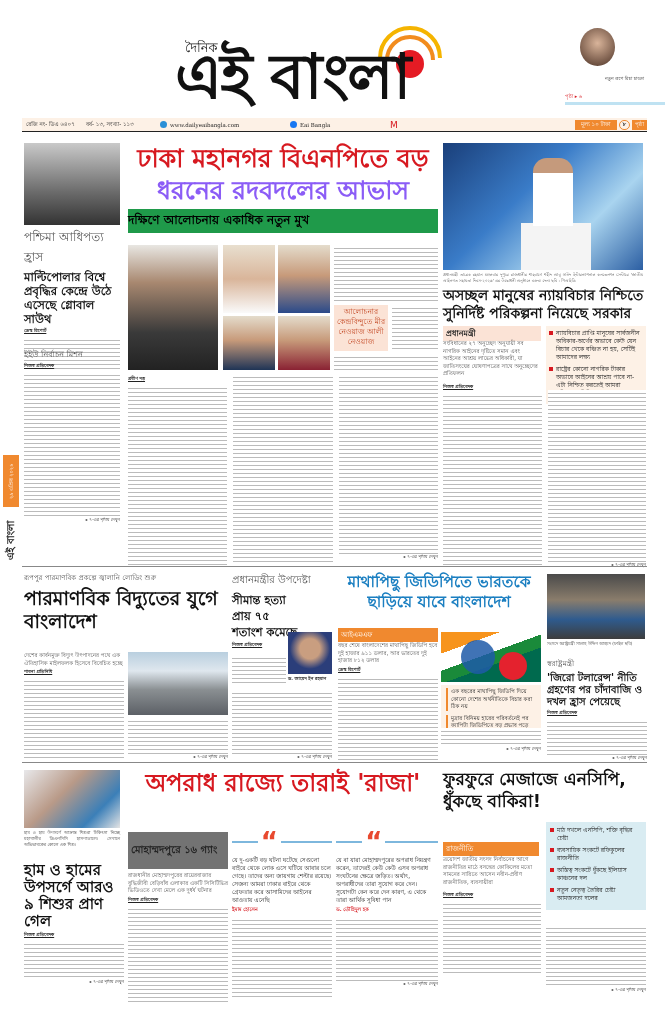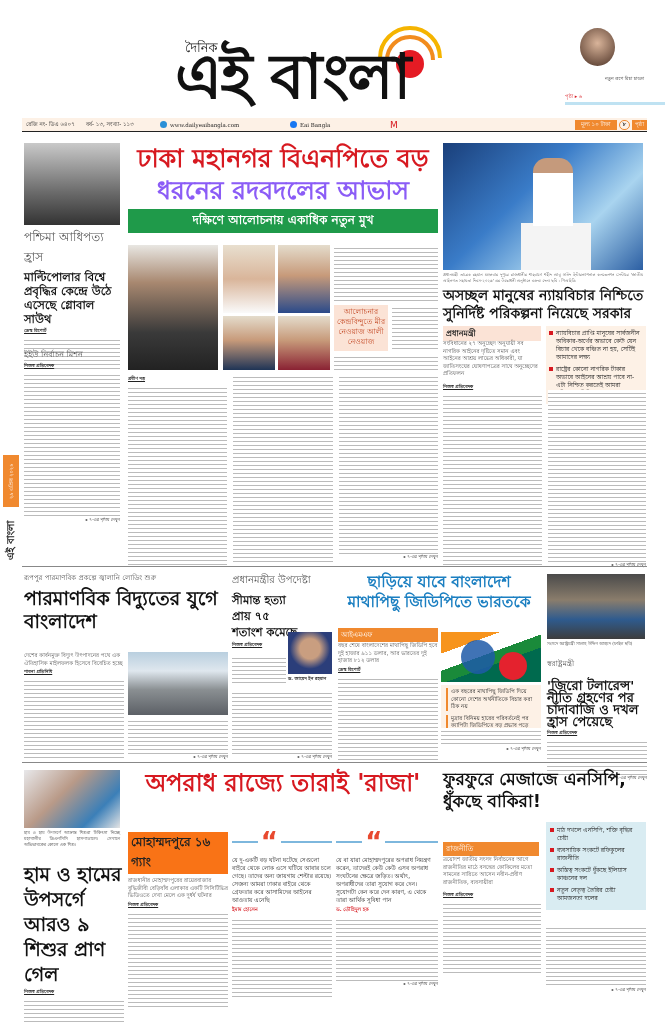--- a/index.html
+++ b/index.html
@@ -69,21 +69,21 @@
 <div class="abs" style="left:3px;top:455px;width:16px;height:52px;background:#f0892f;color:#fff;font-size:5px;writing-mode:vertical-rl;transform:rotate(180deg);display:flex;align-items:center;justify-content:center">
   <span>২৯ এপ্রিল ২০২৬</span>
 </div>
 <div class="abs" style="left:3px;top:510px;width:16px;height:50px;font-size:10px;font-weight:900;writing-mode:vertical-rl;transform:rotate(180deg)">
   <span>এই বাংলা</span>
 </div>
 
 <div class="abs" style="left:128px;top:143px;width:310px">
   <div class="hl red" style="color:#d71920;font-size:25px;line-height:32px;text-align:center;white-space:nowrap">ঢাকা মহানগর বিএনপিতে বড়</div>
   <div class="hl red" style="color:#8b5cf6;font-size:25px;line-height:32px;text-align:center;white-space:nowrap">ধরনের রদবদলের আভাস</div>
-  <div style="background:#1f9a4a;color:#ffffff;font-size:12px;font-weight:bold;text-align:center;padding:2px 0;margin-top:2px">দক্ষিণে আলোচনায় একাধিক নতুন মুখ</div>
+  <div style="background:#1f9a4a;color:#000000;font-size:12px;font-weight:bold;text-align:left;padding:2px 0;margin-top:2px">দক্ষিণে আলোচনায় একাধিক নতুন মুখ</div>
 </div>
 <div class="photo" style="left:128px;top:245px;width:90px;height:125px;background:linear-gradient(180deg,#e8e6e2 0%,#a88870 30%,#3a3a3a 70%,#222 100%)"></div>
 <div class="photo" style="left:223px;top:245px;width:52px;height:68px;background:linear-gradient(180deg,#e8dfcf,#d9b59a 50%,#fafafa)"></div>
 <div class="photo" style="left:278px;top:245px;width:52px;height:68px;background:linear-gradient(180deg,#e4dccc,#c79a7a 45%,#2a4a8a)"></div>
 <div class="photo" style="left:223px;top:316px;width:52px;height:54px;background:linear-gradient(180deg,#e4dccc,#c79a7a 45%,#1f3456)"></div>
 <div class="photo" style="left:278px;top:316px;width:52px;height:54px;background:linear-gradient(180deg,#e4dccc,#c79a7a 45%,#8a2233)"></div>
 <div class="abs" style="left:334px;top:245px;width:104px">
   <div class="lines" style="height:58px"></div>
 </div>
 <div class="abs" style="left:334px;top:305px;width:54px;height:46px;background:#fbe3d6;color:#c2441f;font-size:7.5px;line-height:10px;text-align:center;padding:2px">আলোচনার কেন্দ্রবিন্দুতে মীর নেওয়াজ আলী নেওয়াজ</div>
@@ -157,22 +157,22 @@
 </div>
 <div class="photo" style="left:288px;top:632px;width:44px;height:42px;background:radial-gradient(circle at 50% 40%,#c99e80 0 30%,#2b3e7a 60%)"></div>
 <div class="abs lines" style="left:232px;top:655px;width:54px;height:30px"></div>
 <div class="abs" style="left:288px;top:676px;width:44px;font-size:4.5px;font-weight:bold">ড. জায়েদ ইন রহমান</div>
 <div class="abs" style="left:232px;top:690px;width:100px">
   <div class="lines" style="height:64px"></div>
   <div class="more">▸ ৭-এর পৃষ্ঠায় দেখুন</div>
 </div>
 
 <div class="abs" style="left:336px;top:572px;width:206px">
+  <div class="hl" style="color:#1b7fc1;font-size:15.5px;line-height:20px;text-align:center;white-space:nowrap">মাথাপিছু জিডিপিতে ভারতকে</div>
   <div class="hl" style="color:#1b7fc1;font-size:15.5px;line-height:20px;text-align:center;white-space:nowrap">ছাড়িয়ে যাবে বাংলাদেশ</div>
-  <div class="hl" style="color:#1b7fc1;font-size:15.5px;line-height:20px;text-align:center;white-space:nowrap">মাথাপিছু জিডিপিতে ভারতকে</div>
 </div>
 <div class="abs" style="left:338px;top:628px;width:100px;background:#f0892f;color:#fff;font-size:7px;padding:1px 3px">আইএমএফ</div>
 <div class="abs" style="left:338px;top:642px;width:100px">
   <div style="font-size:5.5px;line-height:7.5px;color:#555">বছর শেষে বাংলাদেশের মাথাপিছু জিডিপি হবে দুই হাজার ৯১১ ডলার, আর ভারতের দুই হাজার ৮১২ ডলার</div>
   <div class="byline">ডেস্ক রিপোর্ট</div>
   <div class="lines" style="height:84px"></div>
 </div>
 <div class="photo" style="left:441px;top:632px;width:100px;height:50px;background:linear-gradient(160deg,#f7941d 0 25%,#fff 25% 45%,#1a8a3a 45% 60%,#006a4e 60%)">
   <div style="position:absolute;left:20px;top:8px;width:34px;height:34px;border-radius:50%;background:#1e5aa8;opacity:.85"></div>
   <div style="position:absolute;left:58px;top:20px;width:28px;height:28px;border-radius:50%;background:#e4222e"></div>
@@ -183,40 +183,40 @@
 </div>
 <div class="abs" style="left:441px;top:728px;width:100px">
   <div class="lines" style="height:18px"></div>
   <div class="more">▸ ৭-এর পৃষ্ঠায় দেখুন</div>
 </div>
 
 <div class="photo" style="left:547px;top:574px;width:98px;height:65px;background:linear-gradient(180deg,#4a4a4a 0%,#8a7d6c 40%,#2f5b8e 70%,#3d3d3d 100%)"></div>
 <div class="abs small" style="left:547px;top:641px;width:98px">সংসদে স্বরাষ্ট্রমন্ত্রী সালাহ উদ্দিন আহমদ (ফাইল ছবি)</div>
 <div class="abs" style="left:547px;top:658px;width:100px">
   <div class="kicker" style="font-size:7.5px">স্বরাষ্ট্রমন্ত্রী</div>
-  <div class="hl" style="font-size:13px;line-height:12px;margin-top:10px">'জিরো টলারেন্স' নীতি গ্রহণের পর চাঁদাবাজি ও দখল হ্রাস পেয়েছে</div>
+  <div class="hl" style="font-size:10px;line-height:12px;margin-top:2px">'জিরো টলারেন্স' নীতি গ্রহণের পর চাঁদাবাজি ও দখল হ্রাস পেয়েছে</div>
   <div class="byline">নিজস্ব প্রতিবেদক</div>
   <div class="lines" style="height:36px"></div>
   <div class="more">▸ ৭-এর পৃষ্ঠায় দেখুন</div>
 </div>
 
 <div class="abs" style="left:22px;top:762px;width:625px;height:1px;background:#888"></div>
 
 <div class="photo" style="left:24px;top:770px;width:96px;height:58px;background:linear-gradient(135deg,#e8e8ea 0%,#b99a88 40%,#3b7fb8 75%,#e4e4e4 100%)"></div>
 <div class="abs small" style="left:24px;top:830px;width:96px;font-size:4.3px">হাম ও হাম উপসর্গে আক্রান্ত শিশুরা চিকিৎসা নিচ্ছে মহাখালীর ডিএনসিসি হাসপাতালে। সেখানে অভিভাবকের কোলে এক শিশু।</div>
 <div class="abs" style="left:24px;top:862px;width:100px">
-  <div class="hl" style="font-size:19px;line-height:25px">হাম ও হামের উপসর্গে আরও ৯ শিশুর প্রাণ গেল</div>
+  <div class="hl" style="font-size:15px;line-height:17px">হাম ও হামের উপসর্গে আরও ৯ শিশুর প্রাণ গেল</div>
   <div class="byline">নিজস্ব প্রতিবেদক</div>
   <div class="lines" style="height:38px"></div>
   <div class="more">▸ ৭-এর পৃষ্ঠায় দেখুন</div>
 </div>
 
 <div class="hl abs" style="left:128px;top:768px;width:310px;color:#d71920;font-size:24px;line-height:30px;text-align:center;white-space:nowrap">অপরাধ রাজ্যে তারাই 'রাজা'</div>
 <div class="abs" style="left:128px;top:832px;width:100px">
-  <div style="background:#f97316;font-size:12px;font-weight:bold;padding:1px 3px">মোহাম্মদপুরে ১৬ গ্যাং</div>
+  <div style="background:#737373;font-size:10px;font-weight:bold;padding:10px 3px">মোহাম্মদপুরে ১৬ গ্যাং</div>
   <div style="font-size:5.5px;line-height:7.5px;color:#555;margin-top:3px">রাজধানীর মোহাম্মদপুরের রায়েরবাজার বুদ্ধিজীবী বেড়িবাঁধ এলাকার একটি সিসিটিভির ভিডিওতে দেখা মেলে এক দুর্ধর্ষ ঘটনার</div>
   <div class="byline">নিজস্ব প্রতিবেদক</div>
   <div class="lines" style="height:96px"></div>
 </div>
 <div class="abs" style="left:232px;top:832px;width:100px">
   <div style="display:flex;align-items:center;gap:3px">
     <span style="flex:1;height:1.5px;background:#7db7dd"></span>
     <span class="quote-mark">“</span>
     <span style="flex:2;height:1.5px;background:#7db7dd"></span>
   </div>

